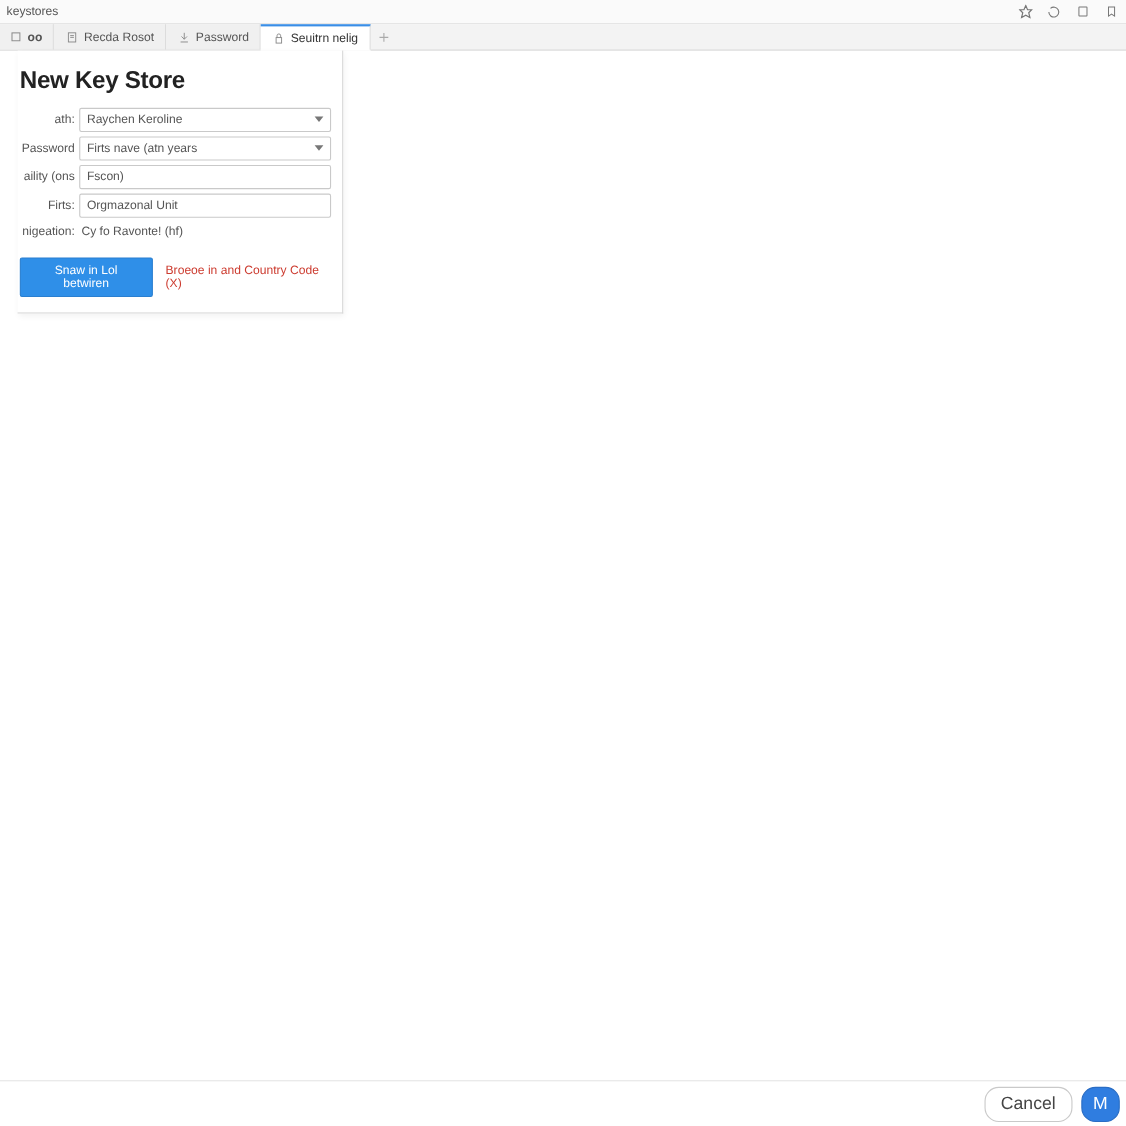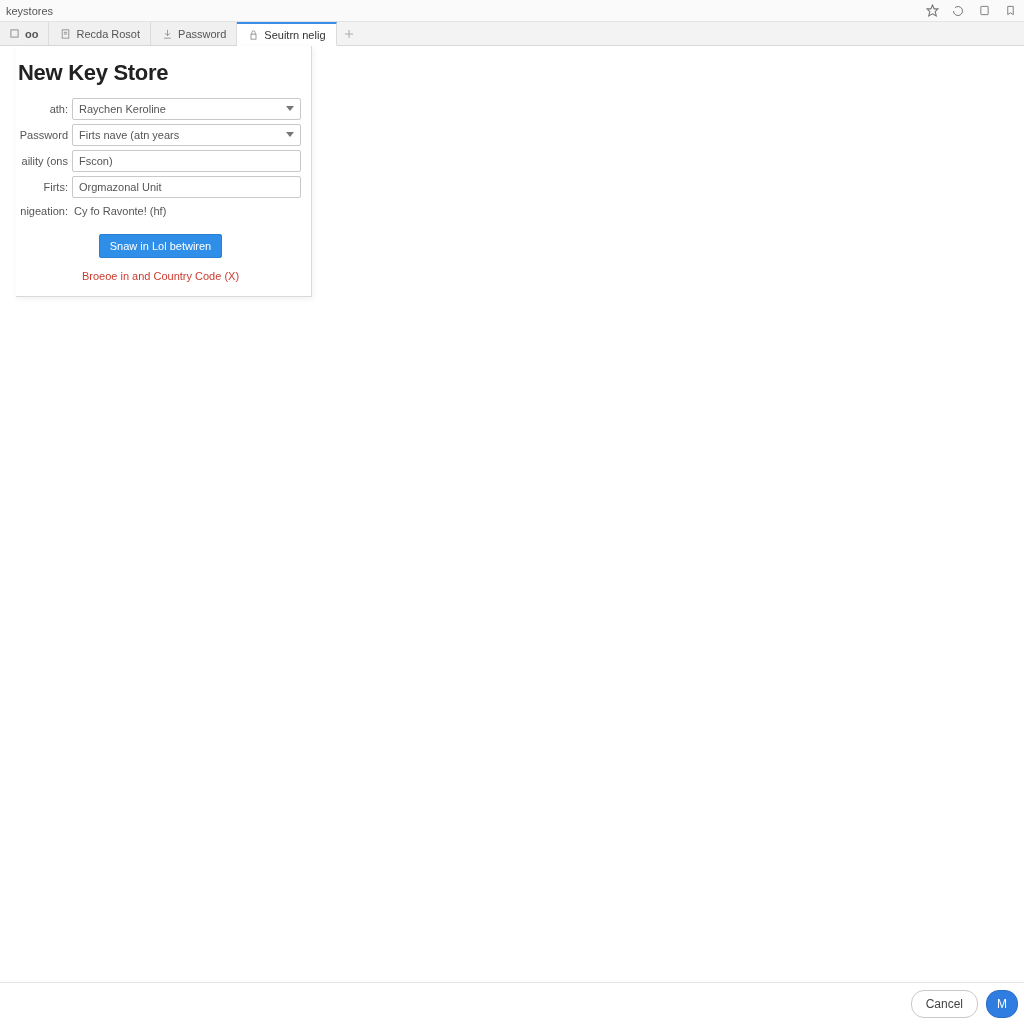--- a/index.html
+++ b/index.html
@@ -20,26 +20,26 @@
   .panel { position: absolute; left: 16px; top: 46px; width: 296px; background: #fff; border: 1px solid #d9d9d9; border-top: none; border-left: none; box-shadow: 1px 2px 6px rgba(0,0,0,0.06); padding-bottom: 14px; }
   .panel h1 { font-size: 22px; font-weight: 700; color: #222; padding: 14px 0 10px 2px; letter-spacing: -0.3px; }
   .form-row { display: flex; align-items: center; margin: 2px 0 4px 0; padding: 0 10px 0 0; }
   .form-row label { width: 56px; font-size: 11px; color: #555; text-align: right; padding-right: 4px; overflow: hidden; white-space: nowrap; }
   .form-row .field { flex: 1; }
   .sel, .inp { width: 100%; height: 22px; border: 1px solid #c9c9c9; border-radius: 2px; font-size: 11px; padding: 0 6px; color: #555; background: #fff; }
   .sel { appearance: none; background: #fff; padding-right: 20px; }
   .sel-wrap { position: relative; }
   .sel-wrap::after { content: ""; position: absolute; right: 7px; top: 8px; width: 0; height: 0; border-left: 4px solid transparent; border-right: 4px solid transparent; border-top: 5px solid #777; pointer-events: none; }
   .static-val { font-size: 11px; color: #555; padding: 3px 0 3px 2px; }
-  .panel-actions { display: flex; align-items: center; gap: 12px; padding: 10px 8px 0 2px; flex-direction: column; }
+  .panel-actions { display: flex; align-items: center; gap: 12px; padding: 10px 8px 0 2px; }
   .btn-primary { background: #2f8fe8; color: #fff; border: 1px solid #2a7fd0; border-radius: 2px; font-size: 11px; padding: 5px 10px; cursor: pointer; }
   .link-danger { color: #cc3b2f; font-size: 11px; text-decoration: none; cursor: pointer; }
   
   .bottombar { position: absolute; bottom: 0; left: 0; right: 0; height: 42px; border-top: 1px solid #e5e5e5; display: flex; align-items: center; justify-content: flex-end; padding: 0 6px; gap: 8px; background: #fff; }
-  .btn { border-radius: 13px; font-size: 12px; padding: 6px 14px; cursor: pointer; border: 1px solid #c9c9c9; background: #fff; color: #444; }
+  .btn { border-radius: 13px; font-size: 16px; padding: 6px 14px; cursor: pointer; border: 1px solid #c9c9c9; background: #fff; color: #444; }
   .btn.blue { background: #2f7de0; border-color: #2a6dc4; color: #fff; padding: 6px 10px; }
   svg { display: block; }
 </style>
 </head>
 <body>
 
 <div class="addrbar">
   <span class="title">keystores</span>
   <span class="spacer"></span>
   <span class="icon">

